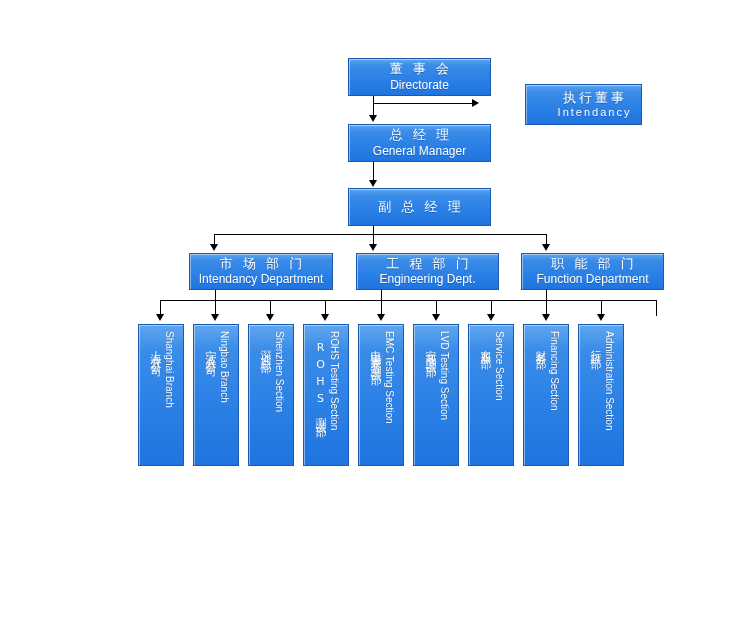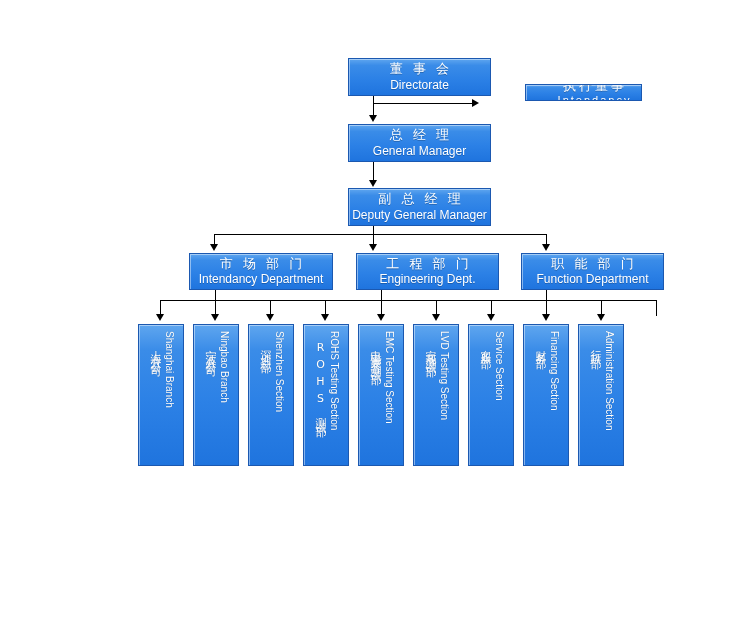--- a/index.html
+++ b/index.html
@@ -138,21 +138,21 @@
 </head>
 <body>
 
 <div id="chart-root">
 
   <div class="node horiz" style="left:302px; top:58px; width:143px; height:38px;">
     <span class="cn">董 事 会</span>
     <span class="en">Directorate</span>
   </div>
 
-  <div class="node horiz mono" style="left:479px; top:84px; width:117px; height:17px;padding-left:20px;">
+  <div class="node horiz mono" style="left:479px; top:84px; width:117px; height:41px;padding-left:20px;">
     <span class="cn">执行董事</span>
     <span class="en">Intendancy</span>
   </div>
 
   <div class="vline" style="left:373px; top:96px; height:8px;"></div>
 
   <div class="hline" style="left:373px; top:103px; width:100px;"></div>
   <div class="arrow-right" style="left:472px; top:99px;"></div>
 
   <div class="vline" style="left:373px; top:103px; height:14px;"></div>
@@ -161,21 +161,20 @@
   <div class="node horiz" style="left:302px; top:124px; width:143px; height:38px;">
     <span class="cn">总 经 理</span>
     <span class="en">General Manager</span>
   </div>
 
   <div class="vline" style="left:373px; top:162px; height:21px;"></div>
   <div class="arrow-down" style="left:369px; top:180px;"></div>
 
   <div class="node horiz" style="left:302px; top:188px; width:143px; height:38px;">
     <span class="cn">副 总 经 理</span>
-    <span class="en">Deputy General Manager</span>
   </div>
 
   <div class="vline" style="left:373px; top:226px; height:9px;"></div>
   <div class="hline" style="left:214px; top:234px; width:333px;"></div>
   <div class="vline" style="left:214px; top:234px; height:13px;"></div>
   <div class="vline" style="left:373px; top:234px; height:13px;"></div>
   <div class="vline" style="left:546px; top:234px; height:13px;"></div>
   <div class="arrow-down" style="left:210px; top:244px;"></div>
   <div class="arrow-down" style="left:369px; top:244px;"></div>
   <div class="arrow-down" style="left:542px; top:244px;"></div>

